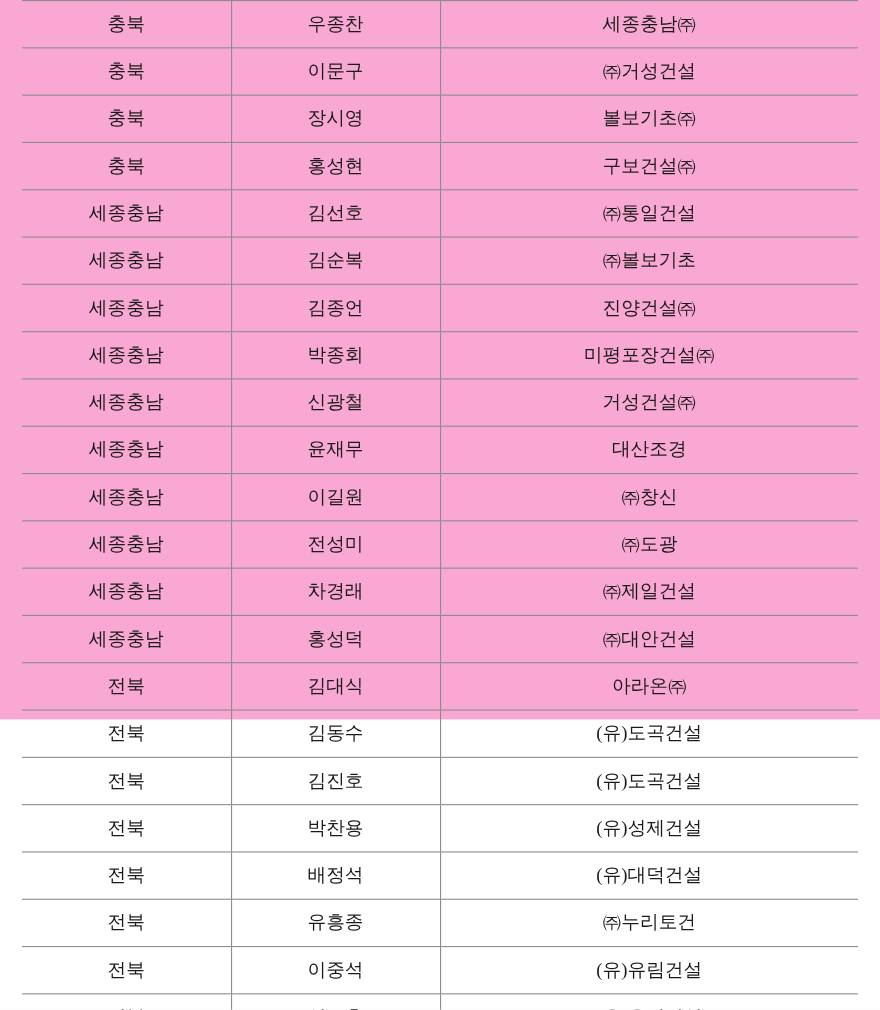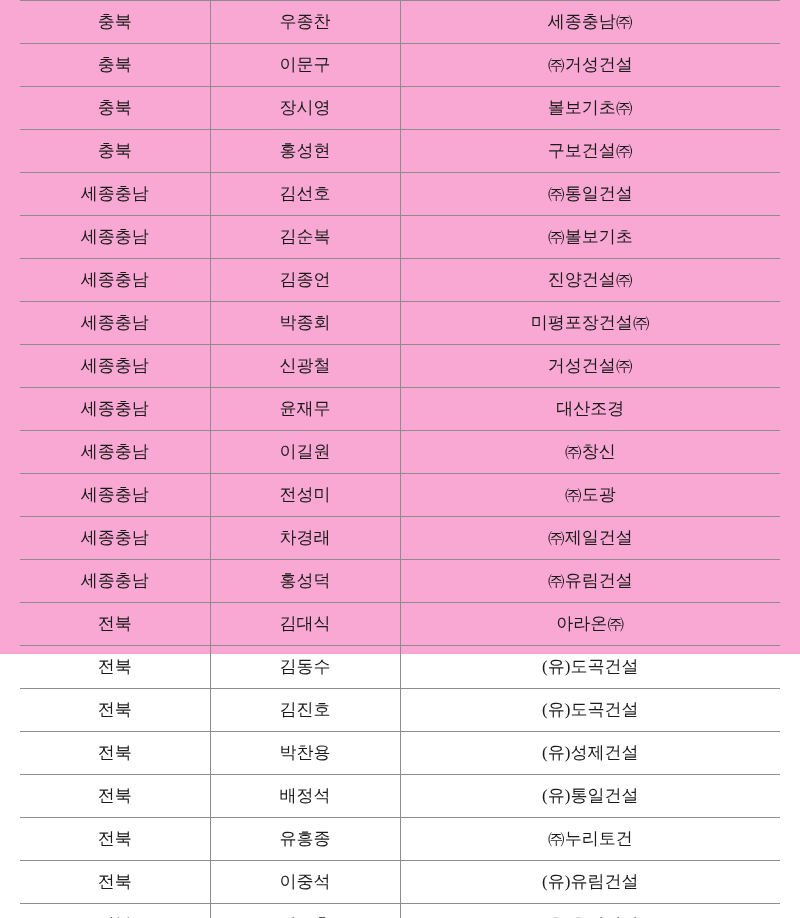--- a/index.html
+++ b/index.html
@@ -124,21 +124,21 @@
         <td class="company">㈜도광</td>
       </tr>
       <tr>
         <td class="region">세종충남</td>
         <td class="name">차경래</td>
         <td class="company">㈜제일건설</td>
       </tr>
       <tr>
         <td class="region">세종충남</td>
         <td class="name">홍성덕</td>
-        <td class="company">㈜유림건설</td>
+        <td class="company">㈜대안건설</td>
       </tr>
       <tr>
         <td class="region">전북</td>
         <td class="name">김대식</td>
         <td class="company">아라온㈜</td>
       </tr>
       <tr>
         <td class="region">전북</td>
         <td class="name">김동수</td>
         <td class="company">(유)도곡건설</td>
@@ -149,21 +149,21 @@
         <td class="company">(유)도곡건설</td>
       </tr>
       <tr>
         <td class="region">전북</td>
         <td class="name">박찬용</td>
         <td class="company">(유)성제건설</td>
       </tr>
       <tr>
         <td class="region">전북</td>
         <td class="name">배정석</td>
-        <td class="company">(유)통일건설</td>
+        <td class="company">(유)대덕건설</td>
       </tr>
       <tr>
         <td class="region">전북</td>
         <td class="name">유흥종</td>
         <td class="company">㈜누리토건</td>
       </tr>
       <tr>
         <td class="region">전북</td>
         <td class="name">이중석</td>
         <td class="company">(유)유림건설</td>

